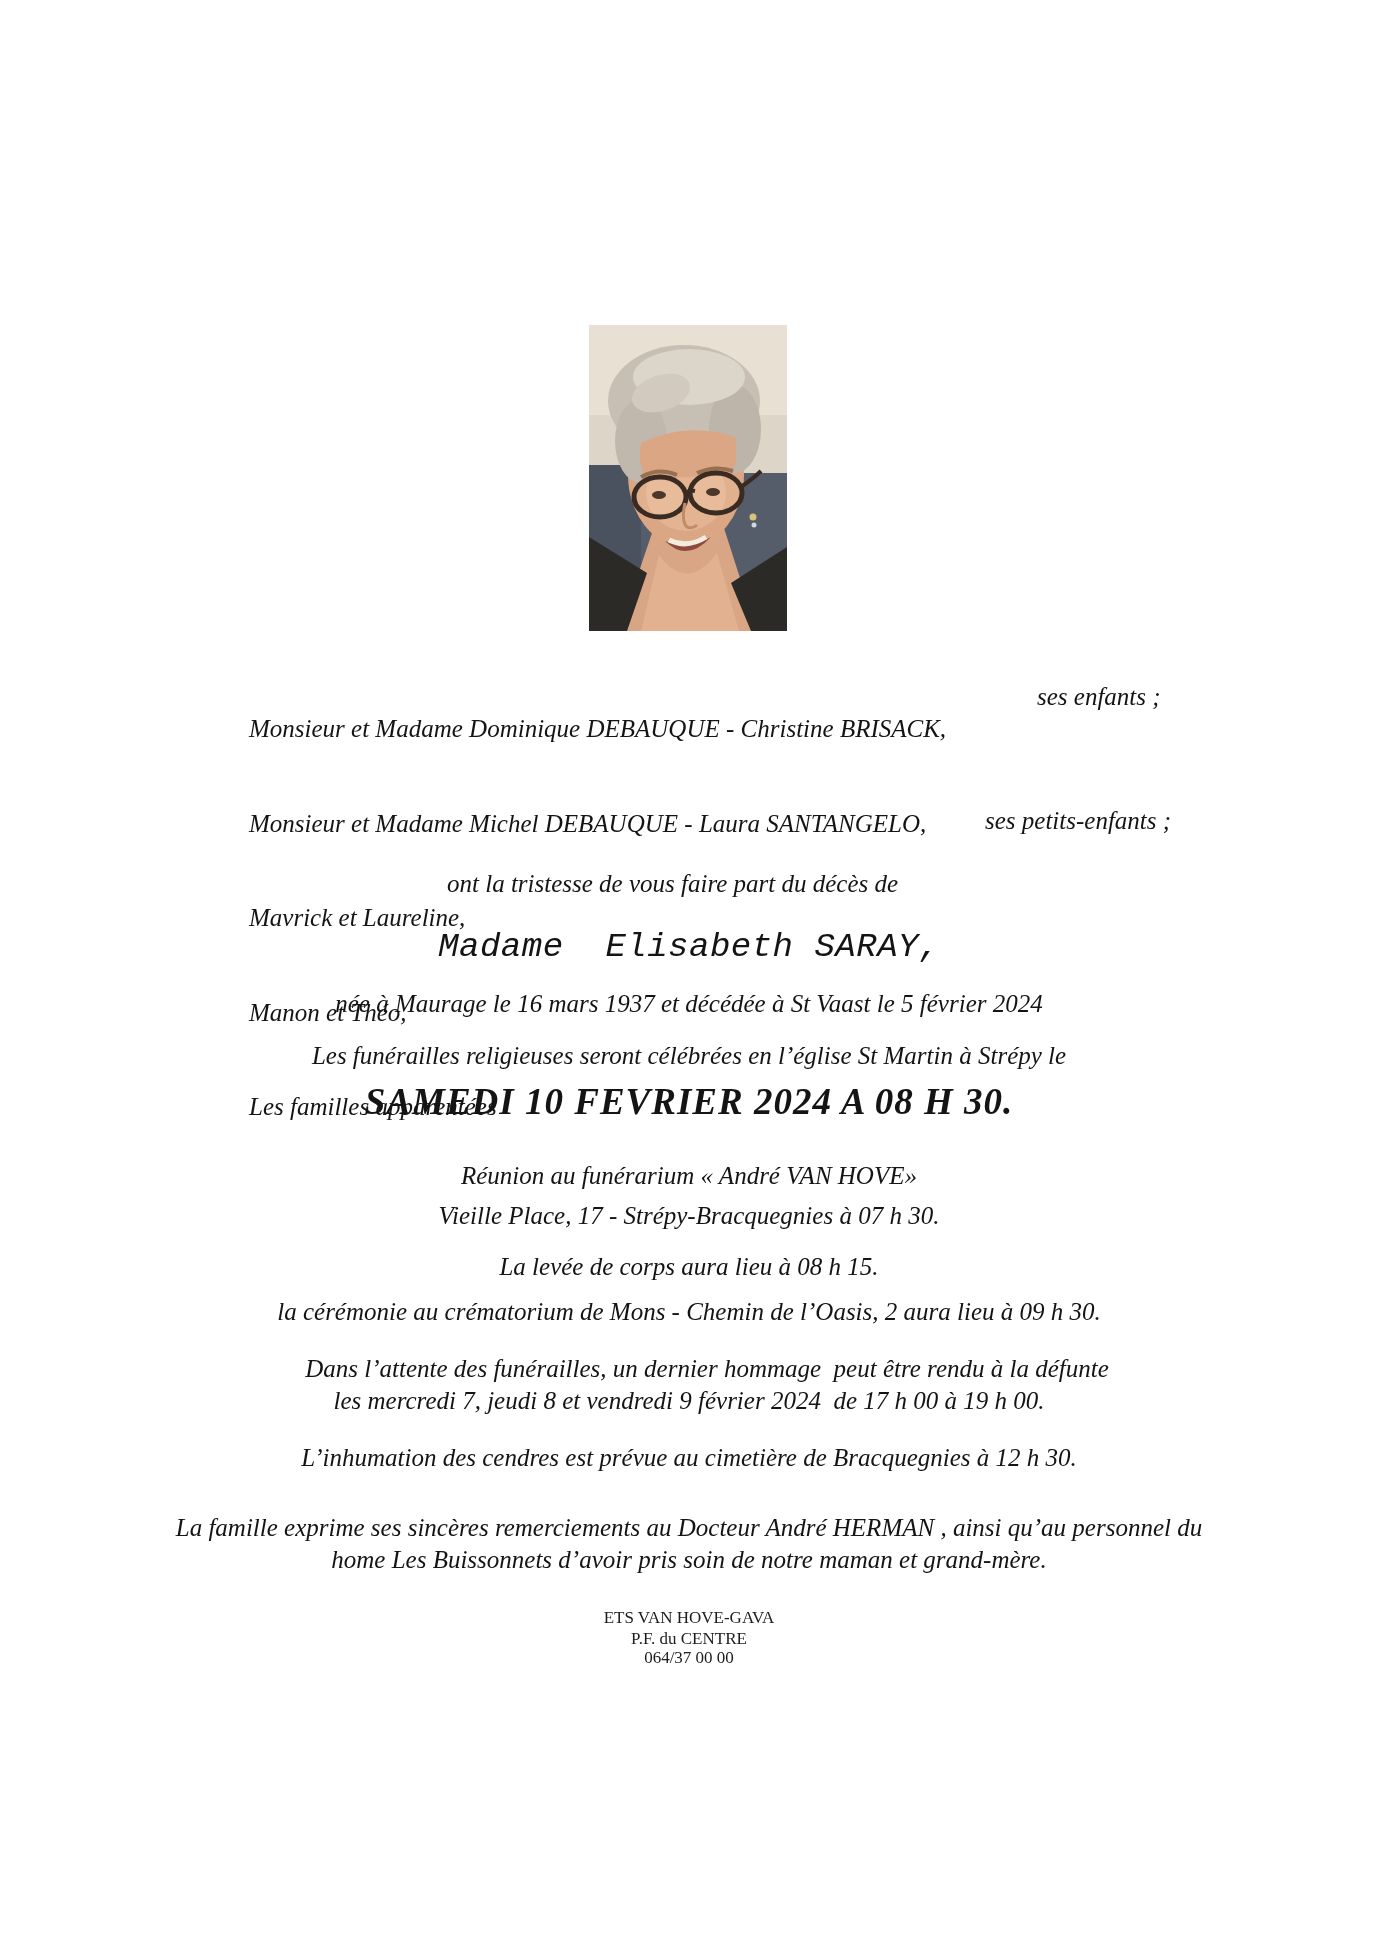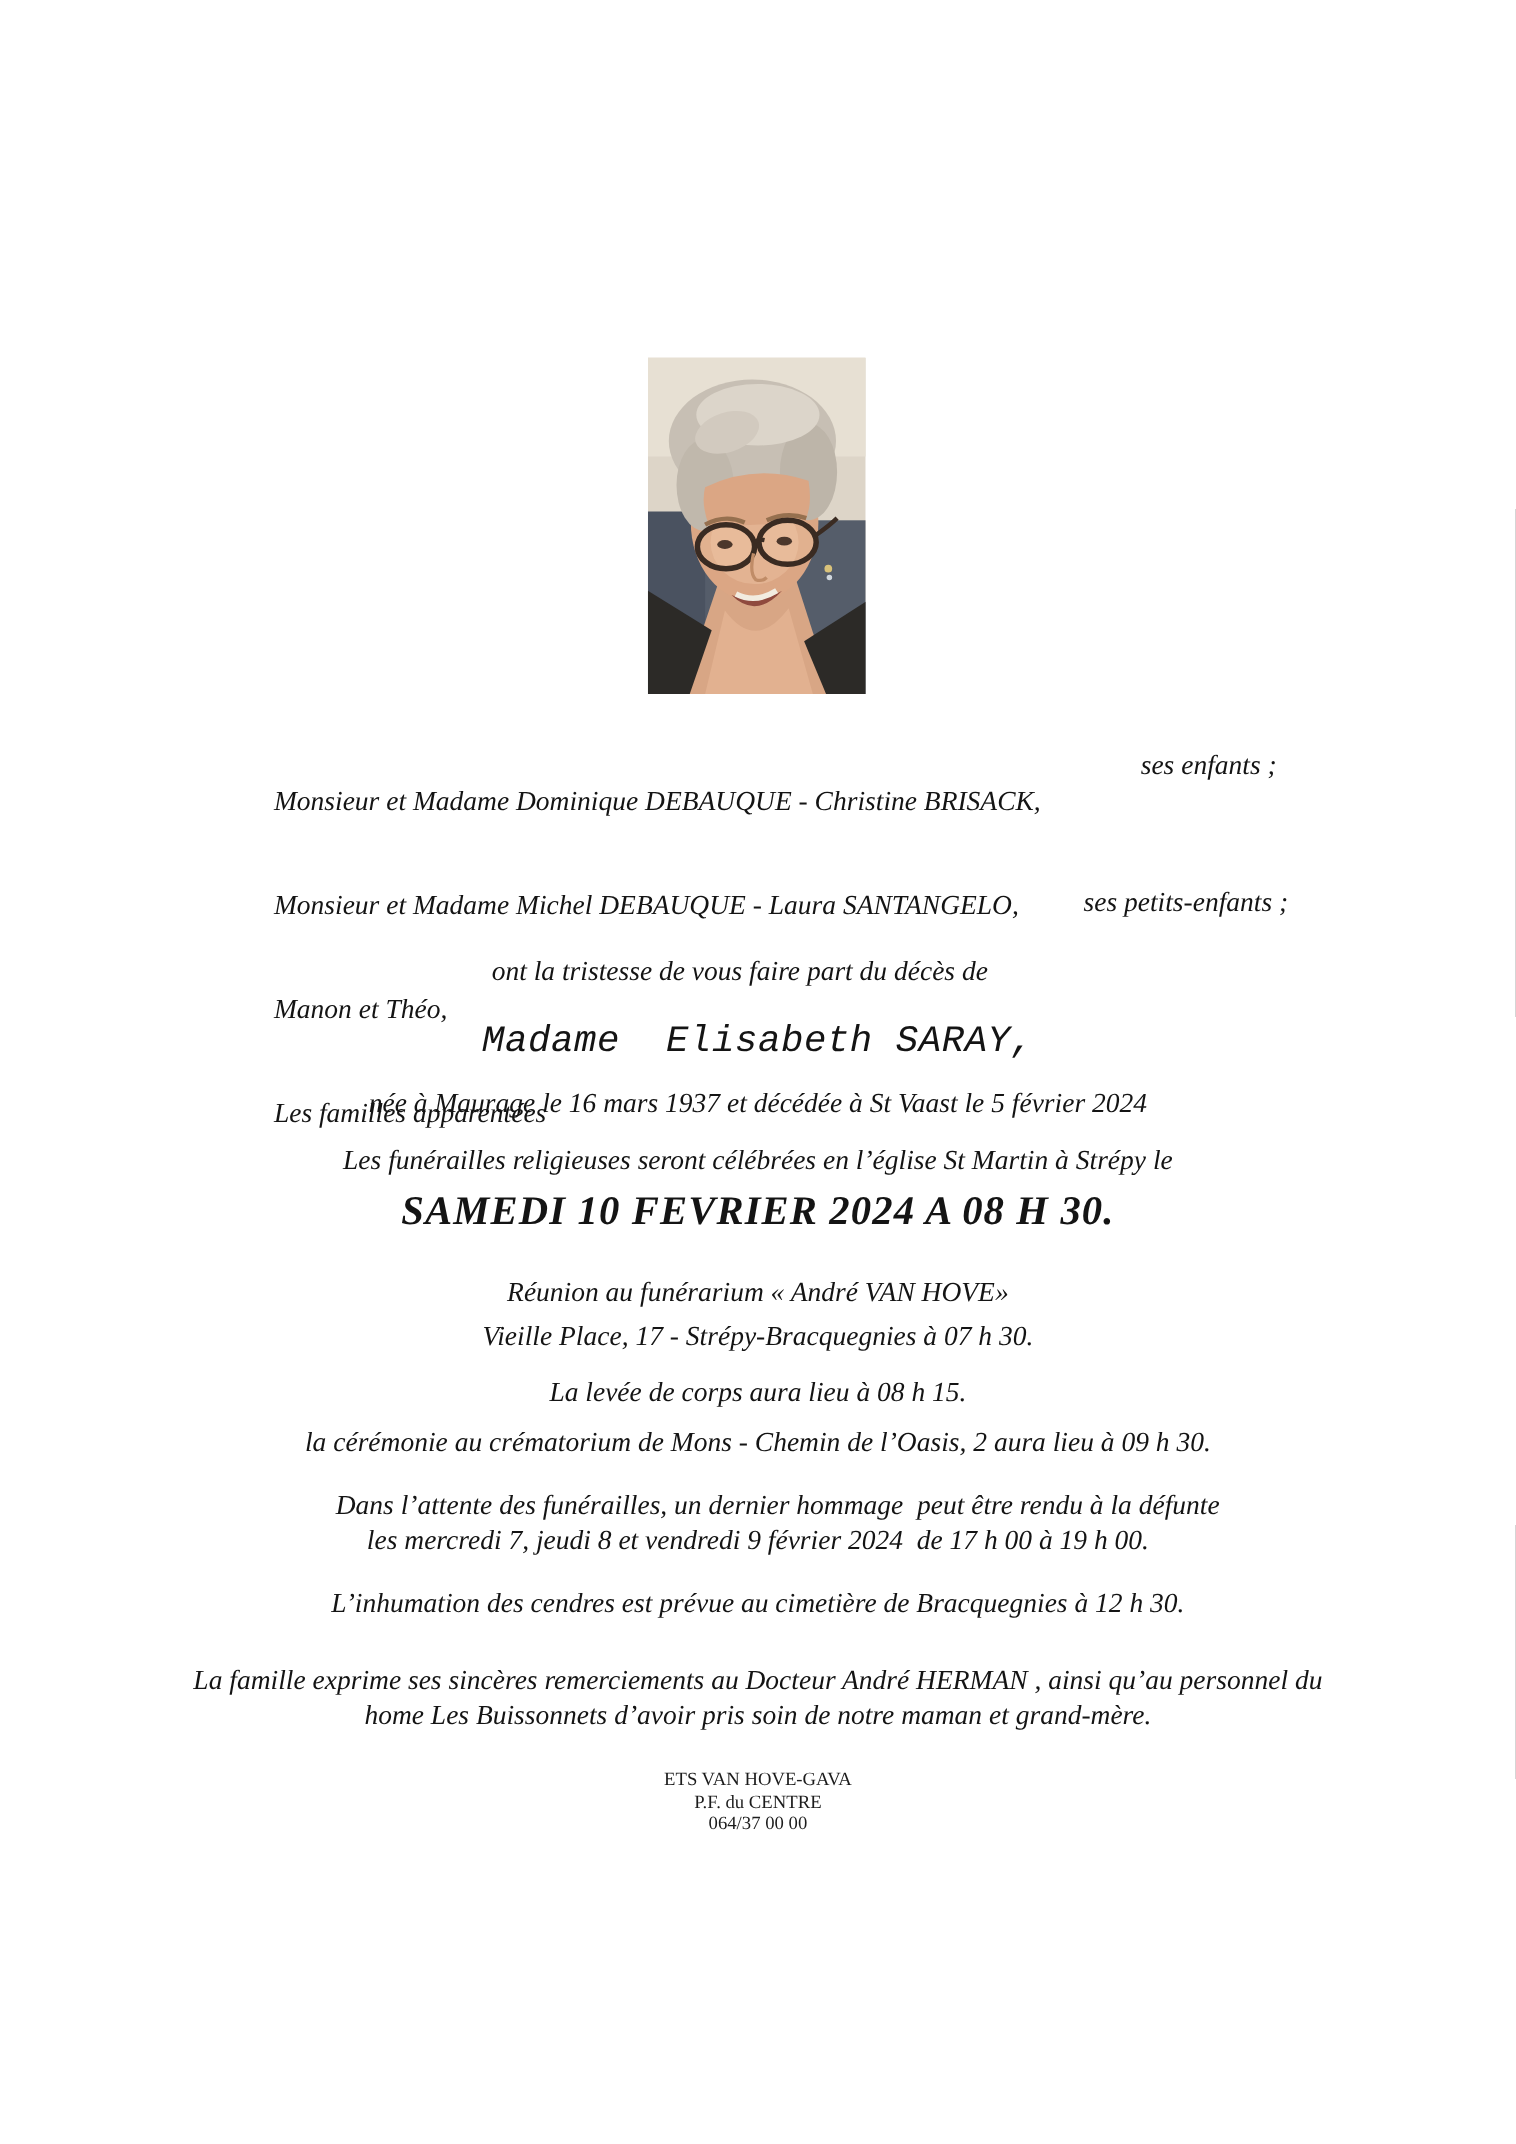--- a/index.html
+++ b/index.html
@@ -102,20 +102,21 @@
     <path d="M76 216 Q98 238 122 212 Q99 226 76 216 Z" fill="#8f4a3e"></path>
     <path d="M80 215 Q98 224 117 212" stroke="#f2ece0" stroke-width="5" fill="none"></path>
 
     <circle cx="164" cy="192" r="3.5" fill="#d9c27a"></circle>
     <circle cx="165" cy="200" r="2.5" fill="#cfd6dd"></circle>
   </svg>
 
   <div class="family-block">
     <div>Monsieur et Madame Dominique DEBAUQUE - Christine BRISACK,</div>
     <div>Monsieur et Madame Michel DEBAUQUE - Laura SANTANGELO,</div>
+    <div>Mavrick et Laureline,</div>
     <div>Manon et Théo,</div>
     <div>Les familles apparentées</div>
   </div>
 
   <div class="line" style="left:1037px;top:681px;">ses enfants ;</div>
   <div class="line" style="left:985px;top:805px;">ses petits-enfants ;</div>
 
   <div class="line" style="left:447px;top:868px;">ont la tristesse de vous faire part du décès de</div>
 
   <div class="line centered name-heading" style="top:931px;">Madame  Elisabeth SARAY,</div>

